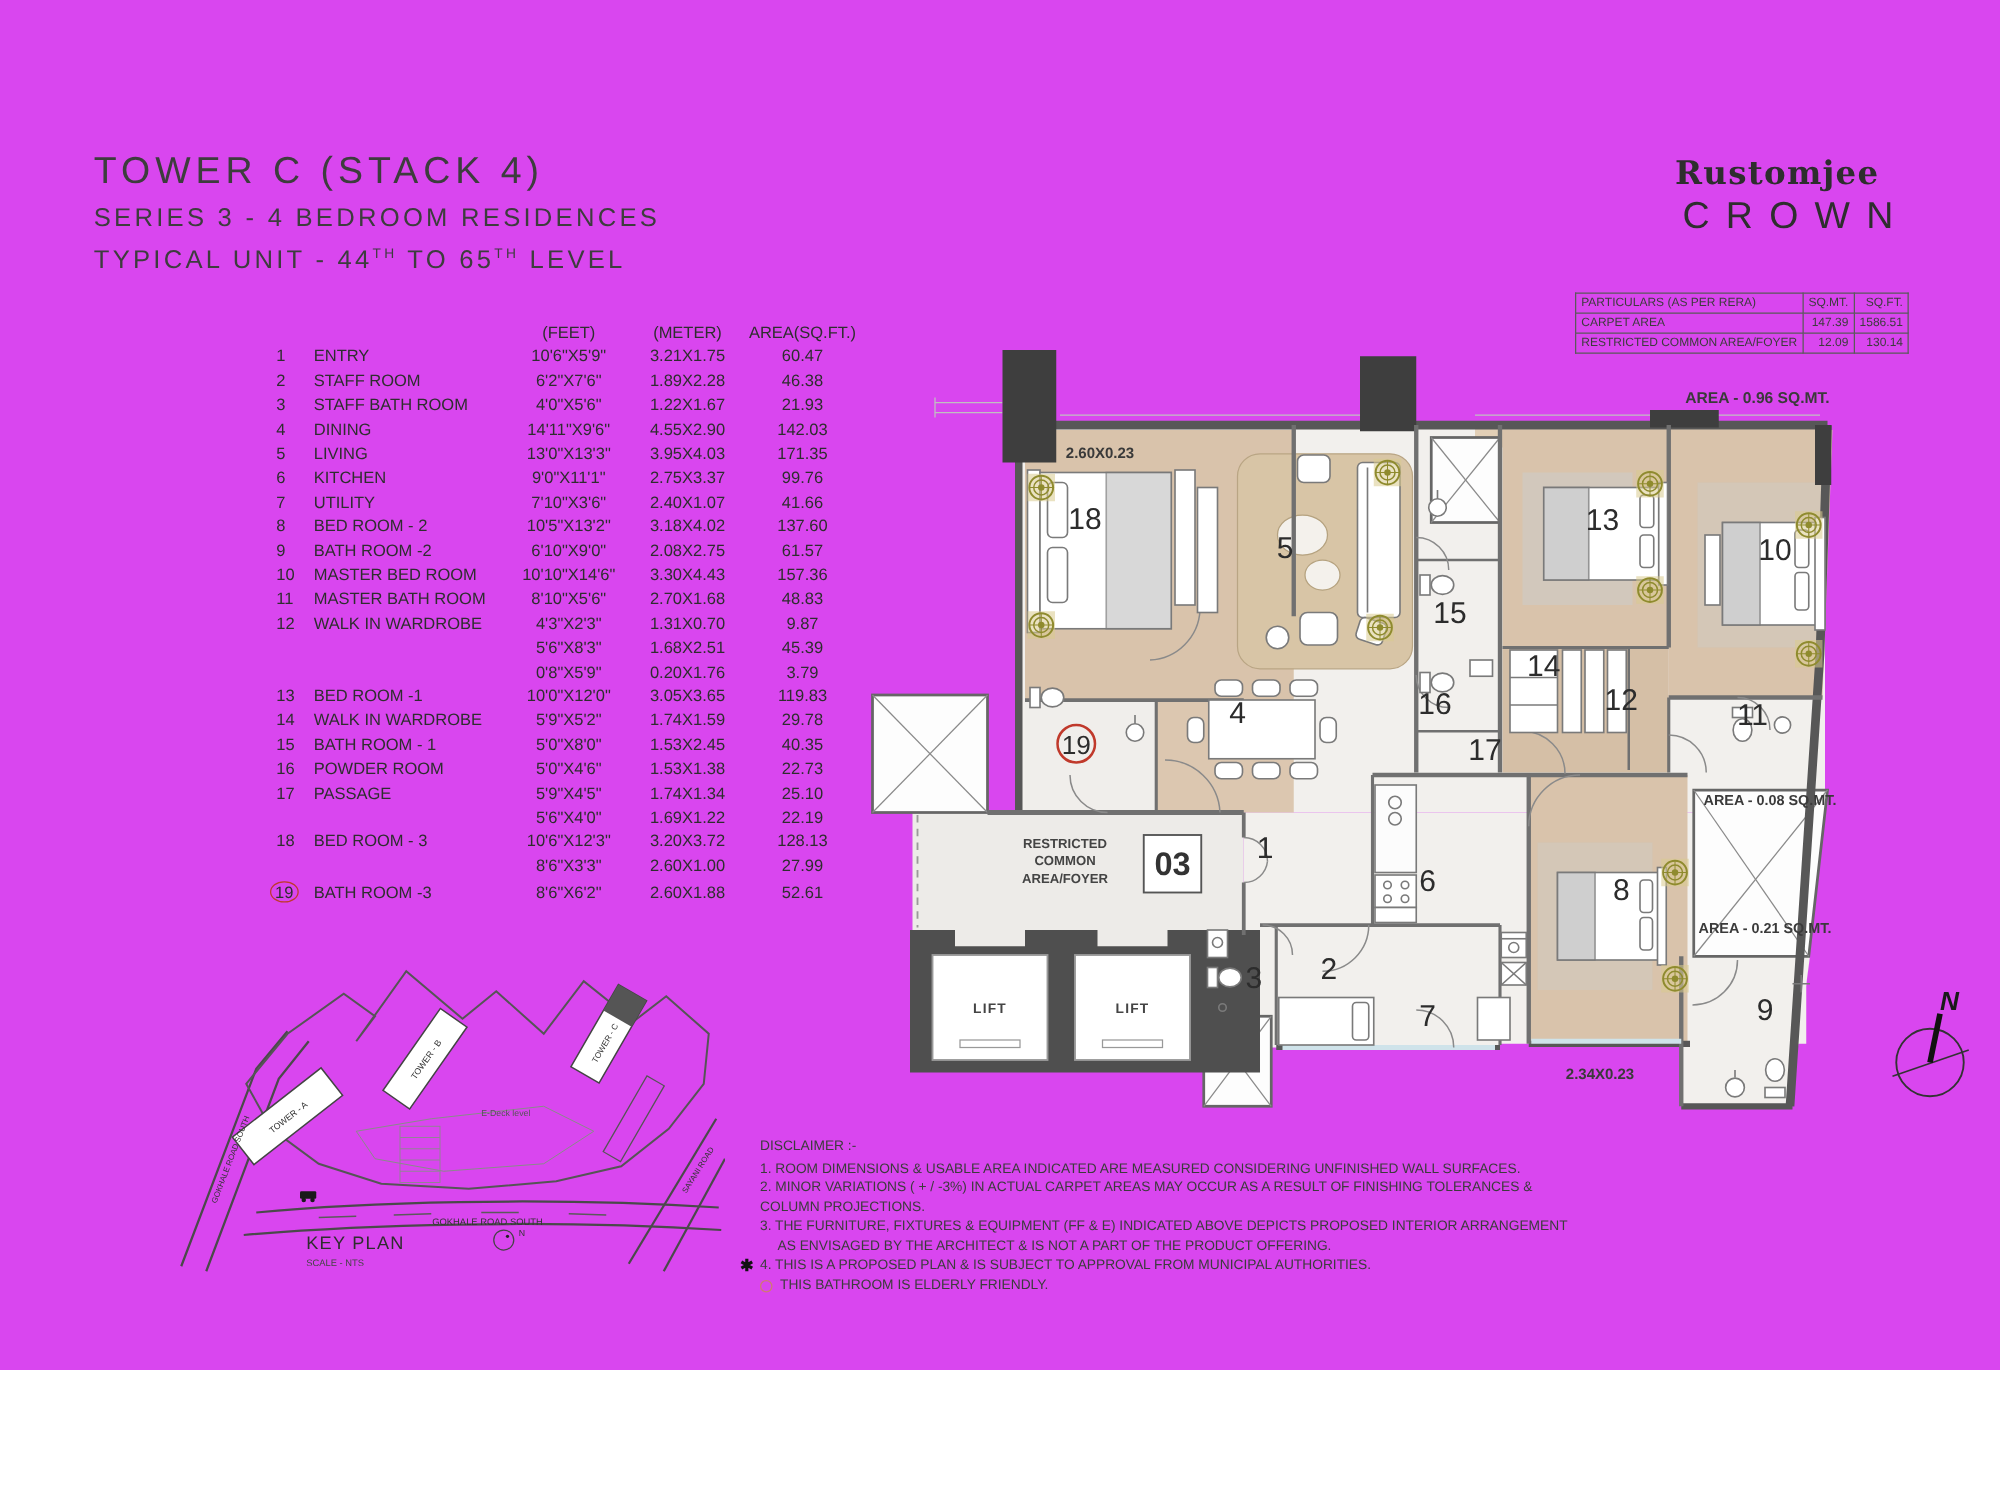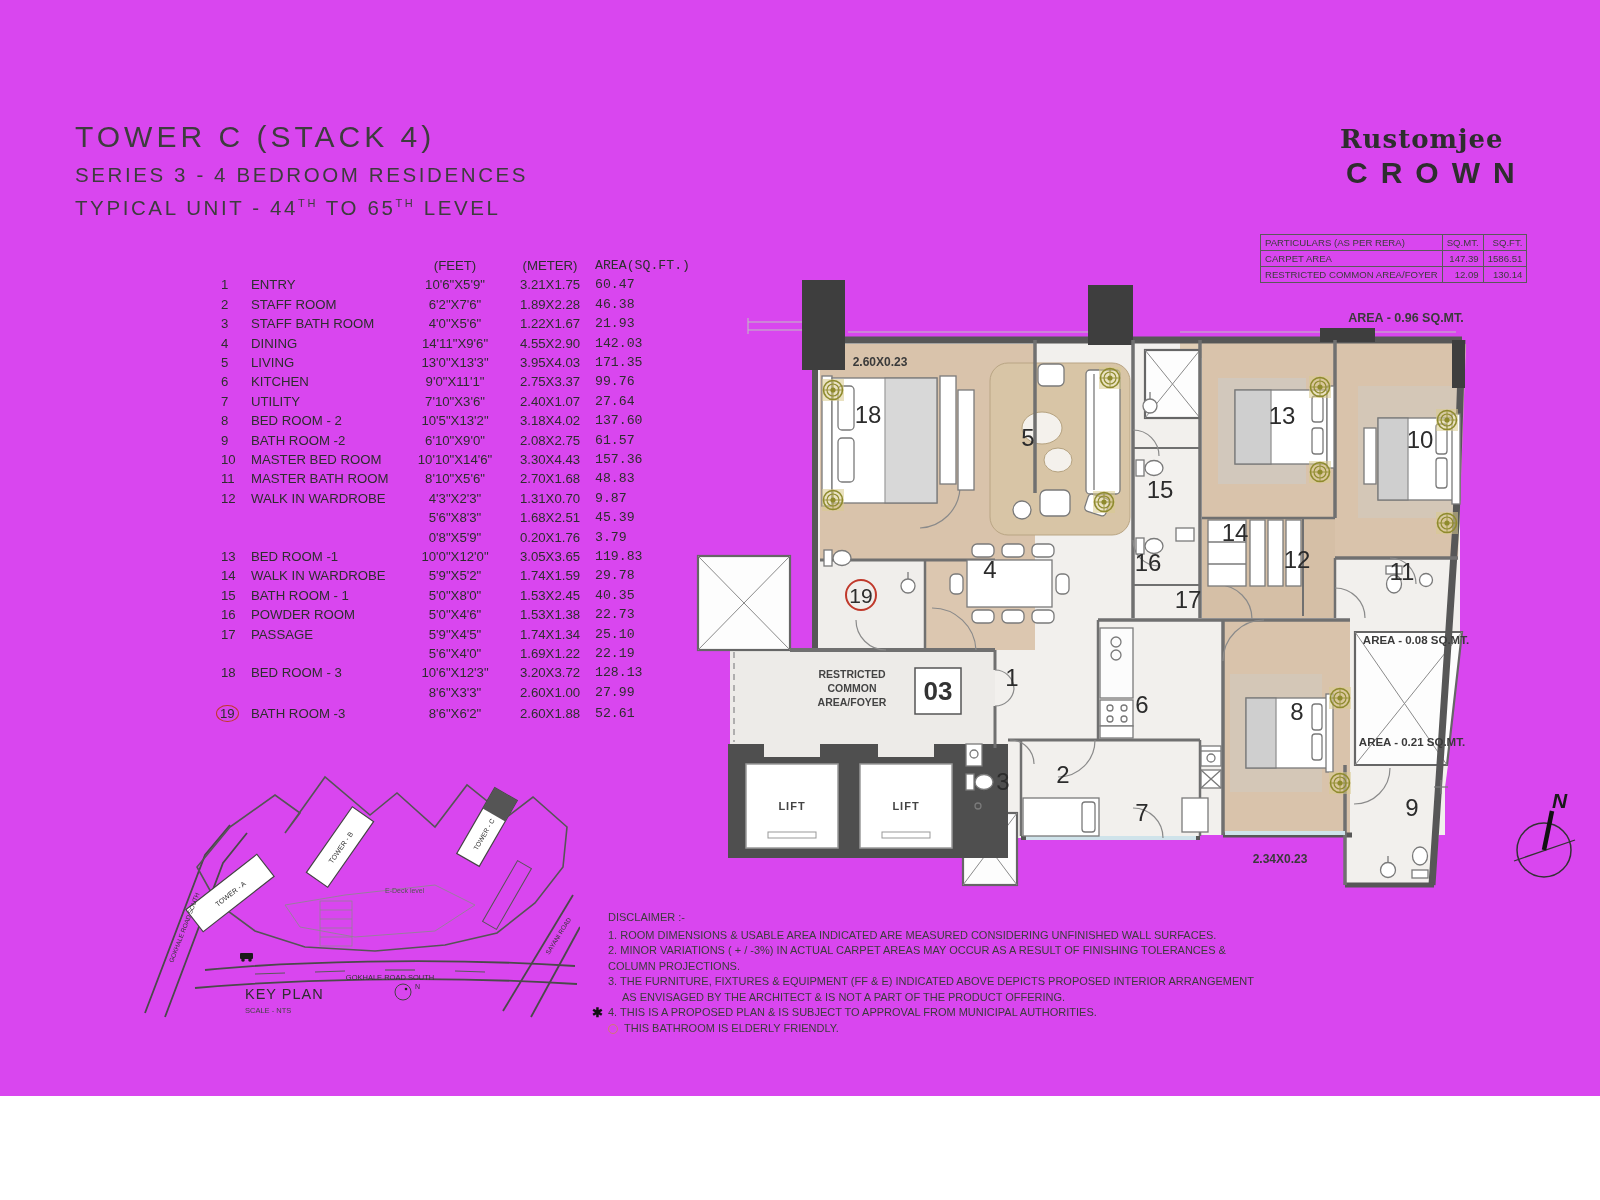--- a/index.html
+++ b/index.html
@@ -7,33 +7,33 @@
         font-family:"Liberation Sans",sans-serif;color:#3a3a3a;padding-left:32px;}
   .abs{position:absolute;}
   
   #title-block{left:75px;top:120px;}
   #title-line1{font-size:30px;letter-spacing:4px;font-weight:400;color:#3d3d3d;}
   .title-sub{font-size:20.5px;letter-spacing:2.6px;font-weight:400;color:#3d3d3d;margin-top:9px;}
   .title-sub sup{font-size:11px;}
   
   #logo{left:1340px;top:124px;width:180px;text-align:left;color:#2e2e2e;}
   #logo-name{font-family:"DejaVu Serif",serif;font-weight:700;font-size:26px;letter-spacing:1px;}
-  #logo-product{font-size:30px;letter-spacing:13px;font-weight:700;margin-top:2px;margin-left:6px;}
+  #logo-product{font-size:30px;letter-spacing:13px;font-weight:400;margin-top:2px;margin-left:6px;}
   
   #rera{left:1260px;top:234px;width:262px;border-collapse:collapse;font-size:9.6px;color:#3c3c3c;}
   #rera td,#rera th{border:1px solid #5a5a5a;padding:2px 4px;font-weight:400;text-align:left;white-space:nowrap;}
   #rera .num{text-align:right;width:44px;}
   
   #dims{left:178px;top:256px;border-collapse:collapse;font-size:13.2px;color:#2e2e2e;margin-left:43px;}
   #dims td,#dims th{padding:3.1px 0;font-weight:400;white-space:nowrap;line-height:1;}
   #dims .c-no{width:30px;text-align:left;}
   #dims .c-name{width:154px;text-align:left;}
   #dims .c-feet{width:100px;text-align:center;}
   #dims .c-met{width:90px;text-align:center;}
-  #dims .c-area{width:94px;text-align:left;font-family:Liberation Mono, monospace;}
+  #dims .c-area{width:94px;text-align:center;}
   #dims thead th{font-weight:400;}
   .circled-no{display:inline-block;border:1.5px solid #c0392b;border-radius:50%;
               padding:1px 3px;margin-left:-5px;}
   
   #disclaimer{left:592px;top:910px;width:680px;font-size:11px;line-height:15.5px;color:#3c3c3c;}
   #disclaimer .dline{position:relative;padding-left:16px;}
   #disclaimer .dtitle{padding-left:16px;margin-bottom:2px;}
   #disclaimer .indent{padding-left:30px;}
   .star-glyph{position:absolute;left:0;top:0;font-size:13px;font-weight:700;color:#111;}
   .circle-glyph{position:absolute;left:16px;top:3px;width:8px;height:8px;border:1.5px solid #cf7a72;
@@ -130,21 +130,21 @@
           <td class="c-name">KITCHEN</td>
           <td class="c-feet">9'0"X11'1"</td>
           <td class="c-met">2.75X3.37</td>
           <td class="c-area">99.76</td>
         </tr>
         <tr>
           <td class="c-no">7</td>
           <td class="c-name">UTILITY</td>
           <td class="c-feet">7'10"X3'6"</td>
           <td class="c-met">2.40X1.07</td>
-          <td class="c-area">27.64</td>
+          <td class="c-area">41.66</td>
         </tr>
         <tr>
           <td class="c-no">8</td>
           <td class="c-name">BED ROOM - 2</td>
           <td class="c-feet">10'5"X13'2"</td>
           <td class="c-met">3.18X4.02</td>
           <td class="c-area">137.60</td>
         </tr>
         <tr>
           <td class="c-no">9</td>

